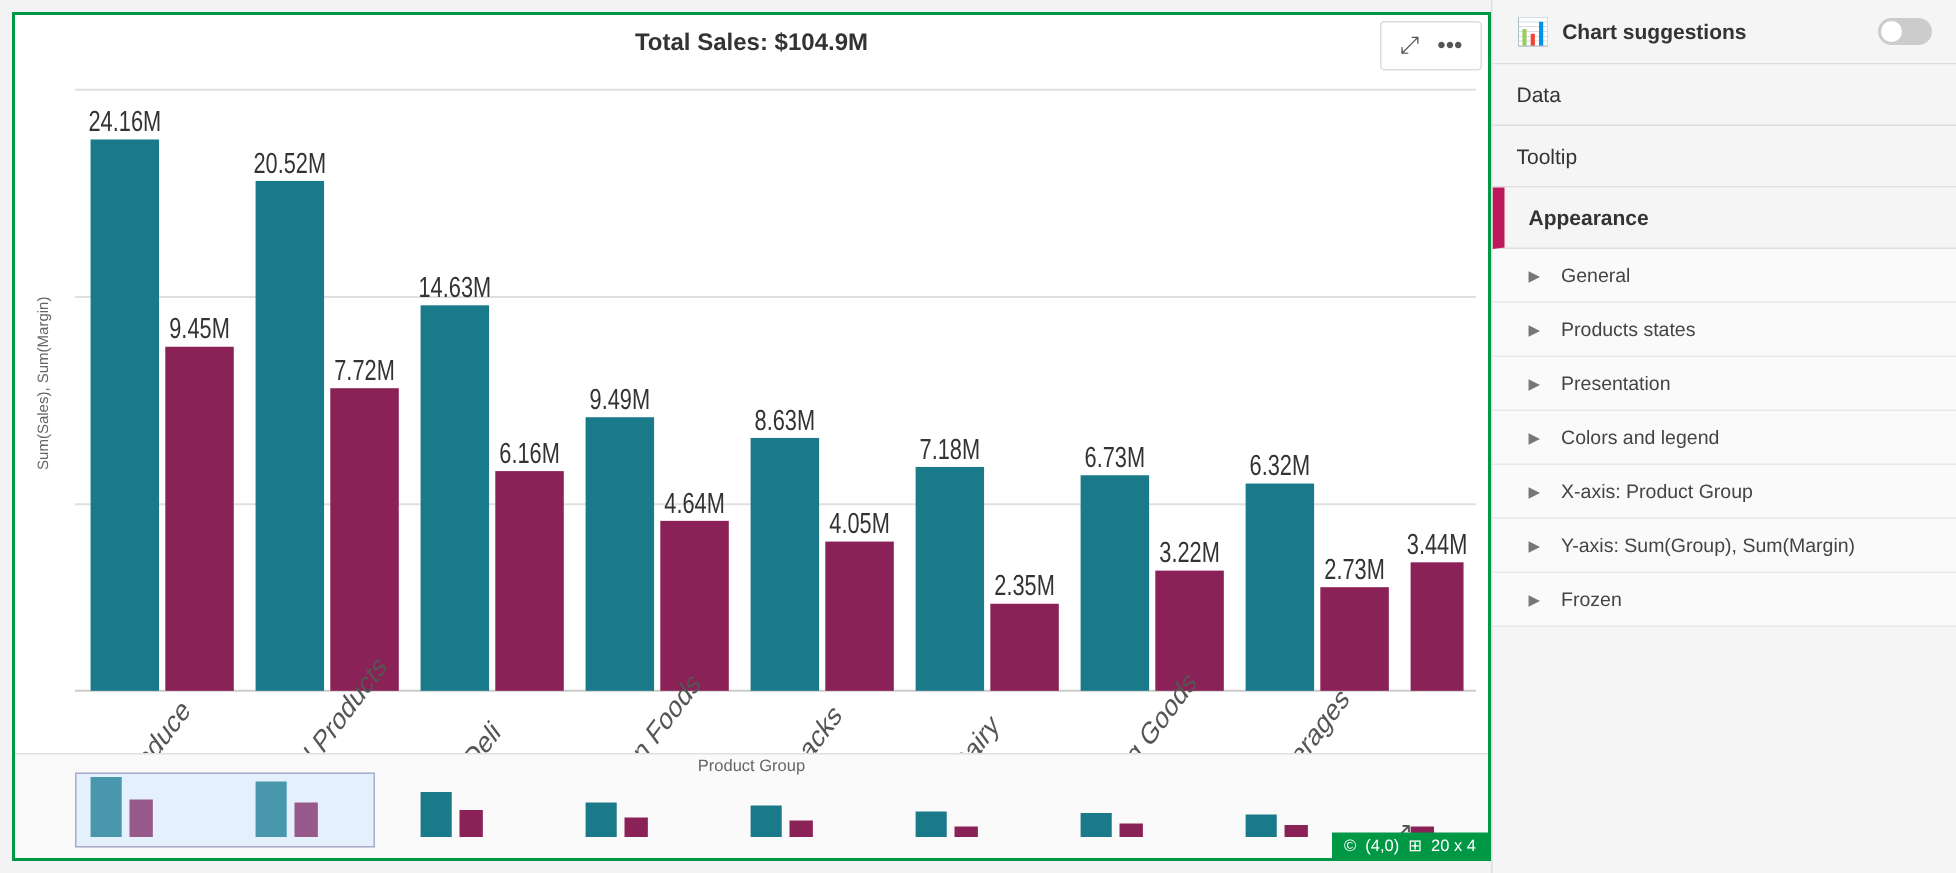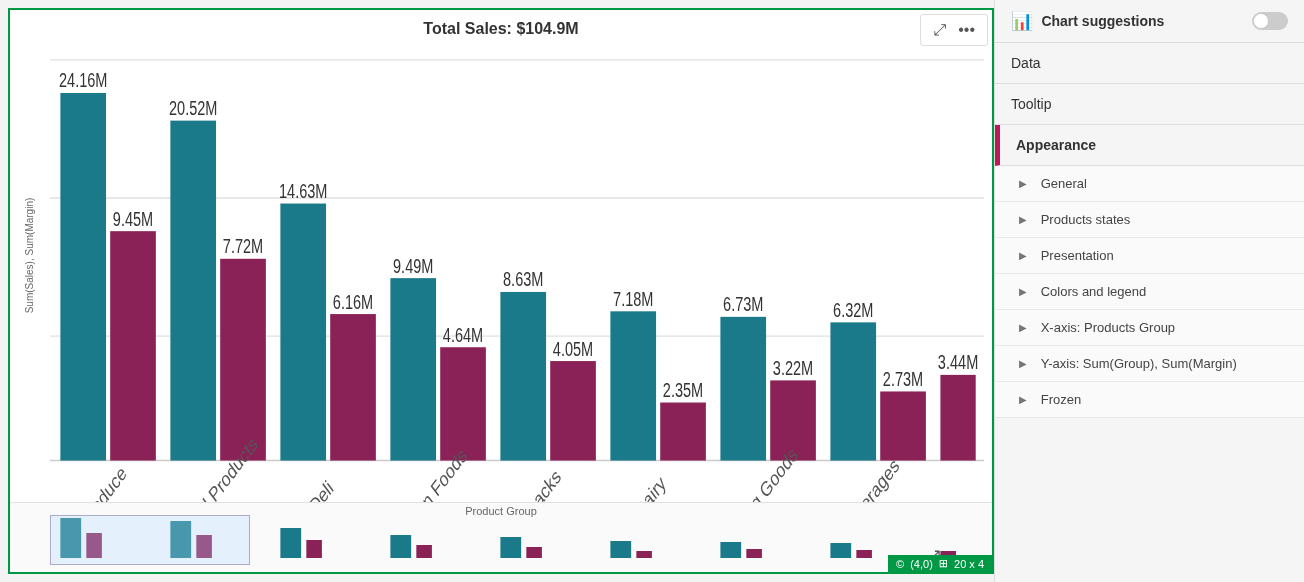--- a/index.html
+++ b/index.html
@@ -143,21 +143,21 @@
       padding: 12px 16px;
       border-bottom: 1px solid #ddd;
       cursor: pointer;
       font-size: 14px;
       color: #333;
       background: #f5f5f5;
       display: flex;
       align-items: center;
     }
     .panel-section.active {
-      border-left: 5px solid #be185d;
+      border-left: 8px solid #be185d;
       font-weight: 600;
       background: #f5f5f5;
     }
 
     .panel-subsection {
       padding: 10px 16px 10px 24px;
       border-bottom: 1px solid #e8e8e8;
       cursor: pointer;
       font-size: 13px;
       color: #444;
@@ -352,21 +352,21 @@
   <div class="panel-subsection">
     <span class="chevron">▶</span>
     <span>Presentation</span>
   </div>
   <div class="panel-subsection">
     <span class="chevron">▶</span>
     <span>Colors and legend</span>
   </div>
   <div class="panel-subsection">
     <span class="chevron">▶</span>
-    <span>X-axis: Products Group</span>
+    <span>X-axis: Product Group</span>
   </div>
   <div class="panel-subsection">
     <span class="chevron">▶</span>
     <span>Y-axis: Sum(Group), Sum(Margin)</span>
   </div>
   <div class="panel-subsection">
     <span class="chevron">▶</span>
     <span>Frozen</span>
   </div>
 

